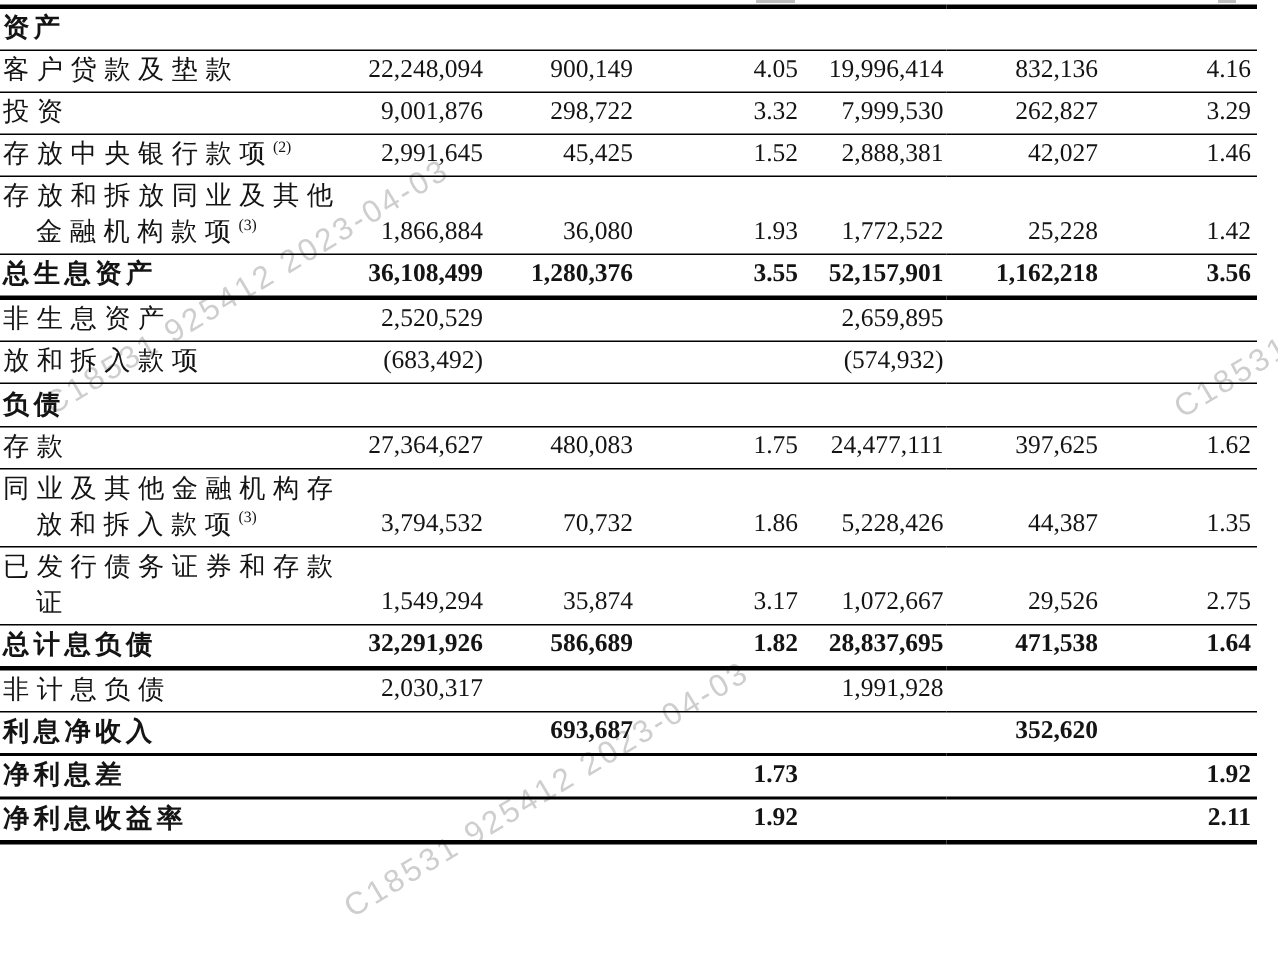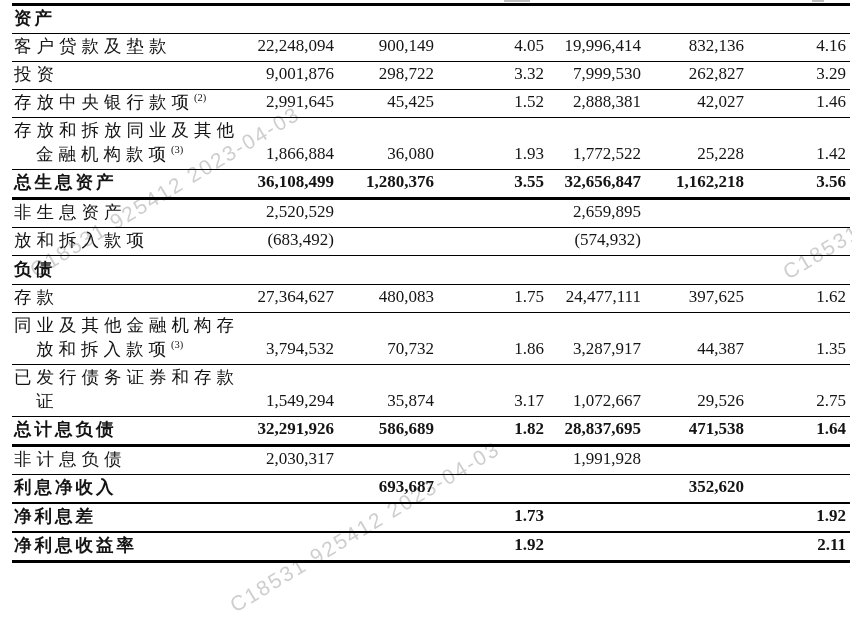--- a/index.html
+++ b/index.html
@@ -14,21 +14,21 @@
   .wm1{left:-15px;top:180px;}
   .wm2{left:185px;top:515px;}
   .wm3{left:785px;top:262px;transform-origin:left center;text-align:left;}
 
   
   .remnant{position:absolute;top:0;height:2px;background:#8a8a8a;opacity:.55;z-index:2;}
   .remnant.a{left:504px;width:26px;}
   .remnant.b{left:812px;width:12px;}
 
   
-  table.fin{position:absolute;left:12px;top:3px;width:838px;z-index:2;
+  table.fin{position:absolute;left:0;top:3px;width:838px;z-index:2;
             border-collapse:collapse;table-layout:fixed;
             border-top:3px solid #000;border-bottom:3px solid #000;}
   table.fin tr{border-bottom:1px solid #000;height:27px;}
   table.fin tr.section{height:29px;}
   table.fin tr.two{height:52px;margin-top:23px;}
   table.fin tbody tr:nth-last-child(-n+2){height:16px;}
   table.fin tr.rule-thick{border-bottom-width:3px;margin-top:24px;}
   table.fin tr.rule-medium{border-bottom-width:2px;}
   table.fin tr.rule-none{border-bottom:none;}
 
@@ -121,21 +121,21 @@
           <td class="num c5">25,228</td>
           <td class="num c6">1.42</td>
         </tr>
         <tr class="total rule-thick">
           <td class="label">
             <div class="lbl">总生息资产</div>
           </td>
           <td class="num c1">36,108,499</td>
           <td class="num c2">1,280,376</td>
           <td class="num c3">3.55</td>
-          <td class="num c4">32,656,847</td>
+          <td class="num c4">52,157,901</td>
           <td class="num c5">1,162,218</td>
           <td class="num c6">3.56</td>
         </tr>
         <tr class="item rule-thin">
           <td class="label">
             <div class="lbl">非生息资产</div>
           </td>
           <td class="num c1">2,520,529</td>
           <td class="num c2"></td>
           <td class="num c3"></td>
@@ -177,21 +177,21 @@
           <td class="num c6">1.62</td>
         </tr>
         <tr class="item rule-thin two">
           <td class="label">
             <div class="lbl">同业及其他金融机构存</div>
             <div class="lbl indent">放和拆入款项<sup>(3)</sup></div>
           </td>
           <td class="num c1">3,794,532</td>
           <td class="num c2">70,732</td>
           <td class="num c3">1.86</td>
-          <td class="num c4">3,287,917</td>
+          <td class="num c4">5,228,426</td>
           <td class="num c5">44,387</td>
           <td class="num c6">1.35</td>
         </tr>
         <tr class="item rule-thin two">
           <td class="label">
             <div class="lbl">已发行债务证券和存款</div>
             <div class="lbl indent">证</div>
           </td>
           <td class="num c1">1,549,294</td>
           <td class="num c2">35,874</td>

